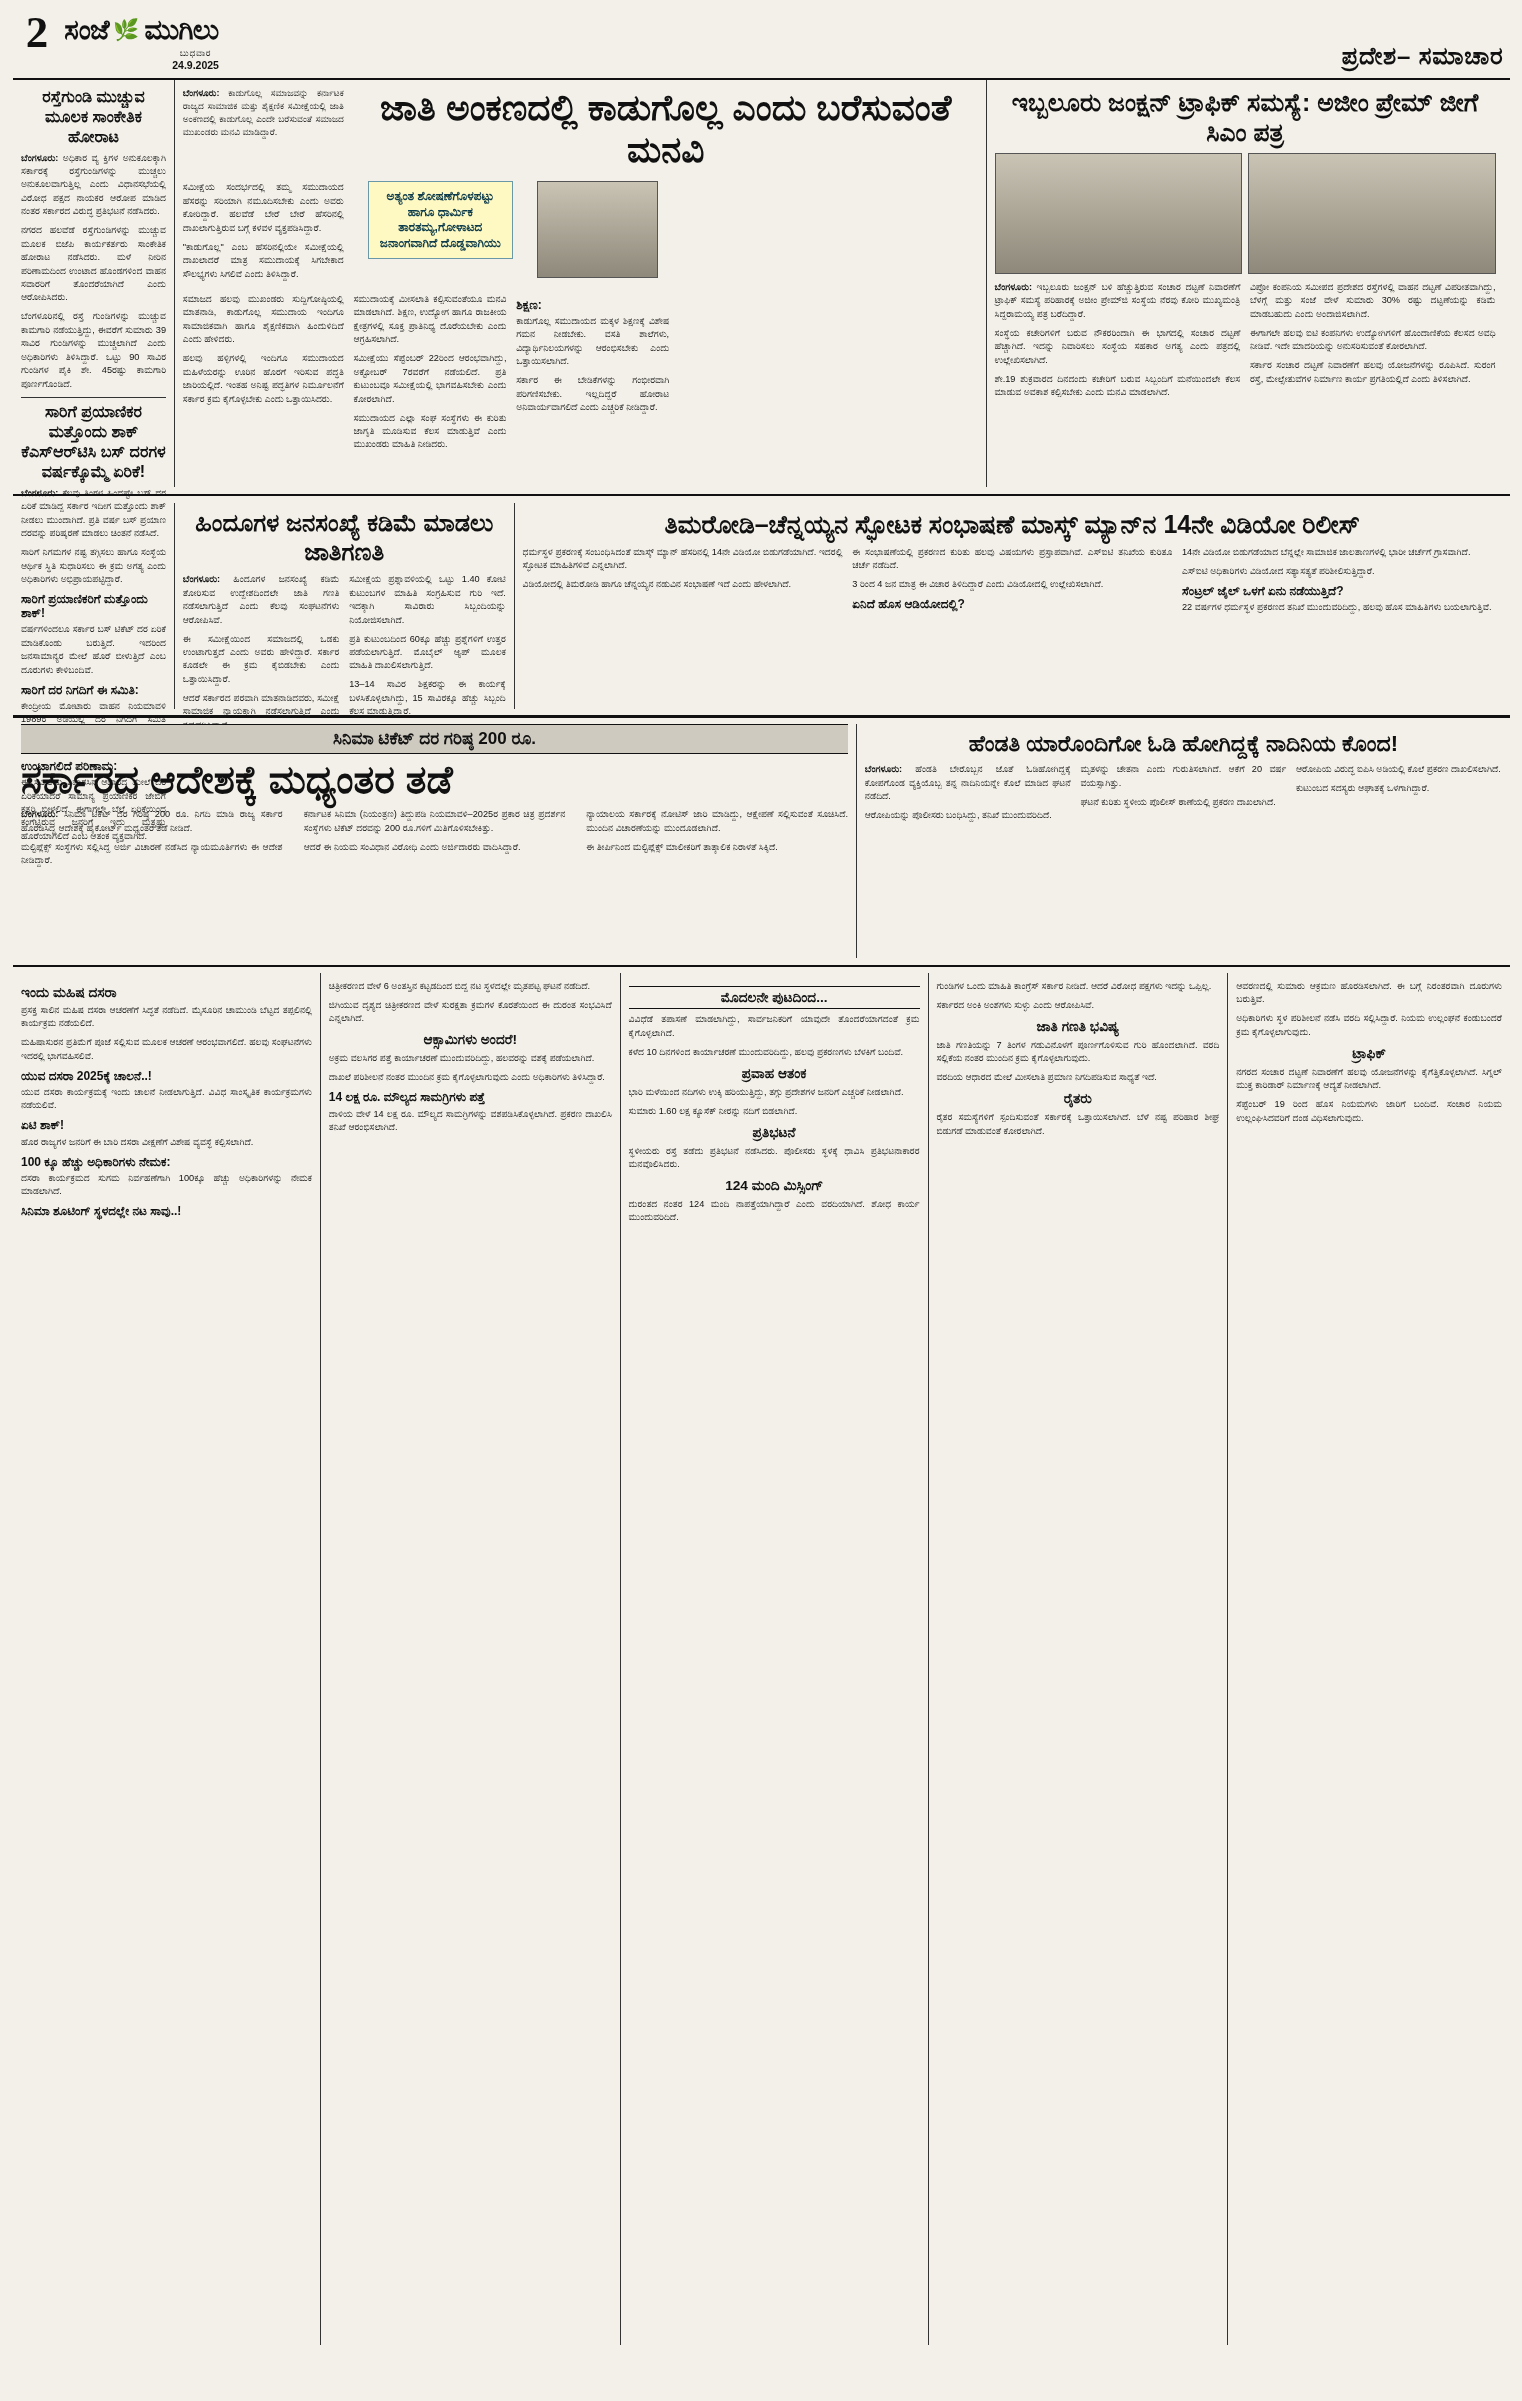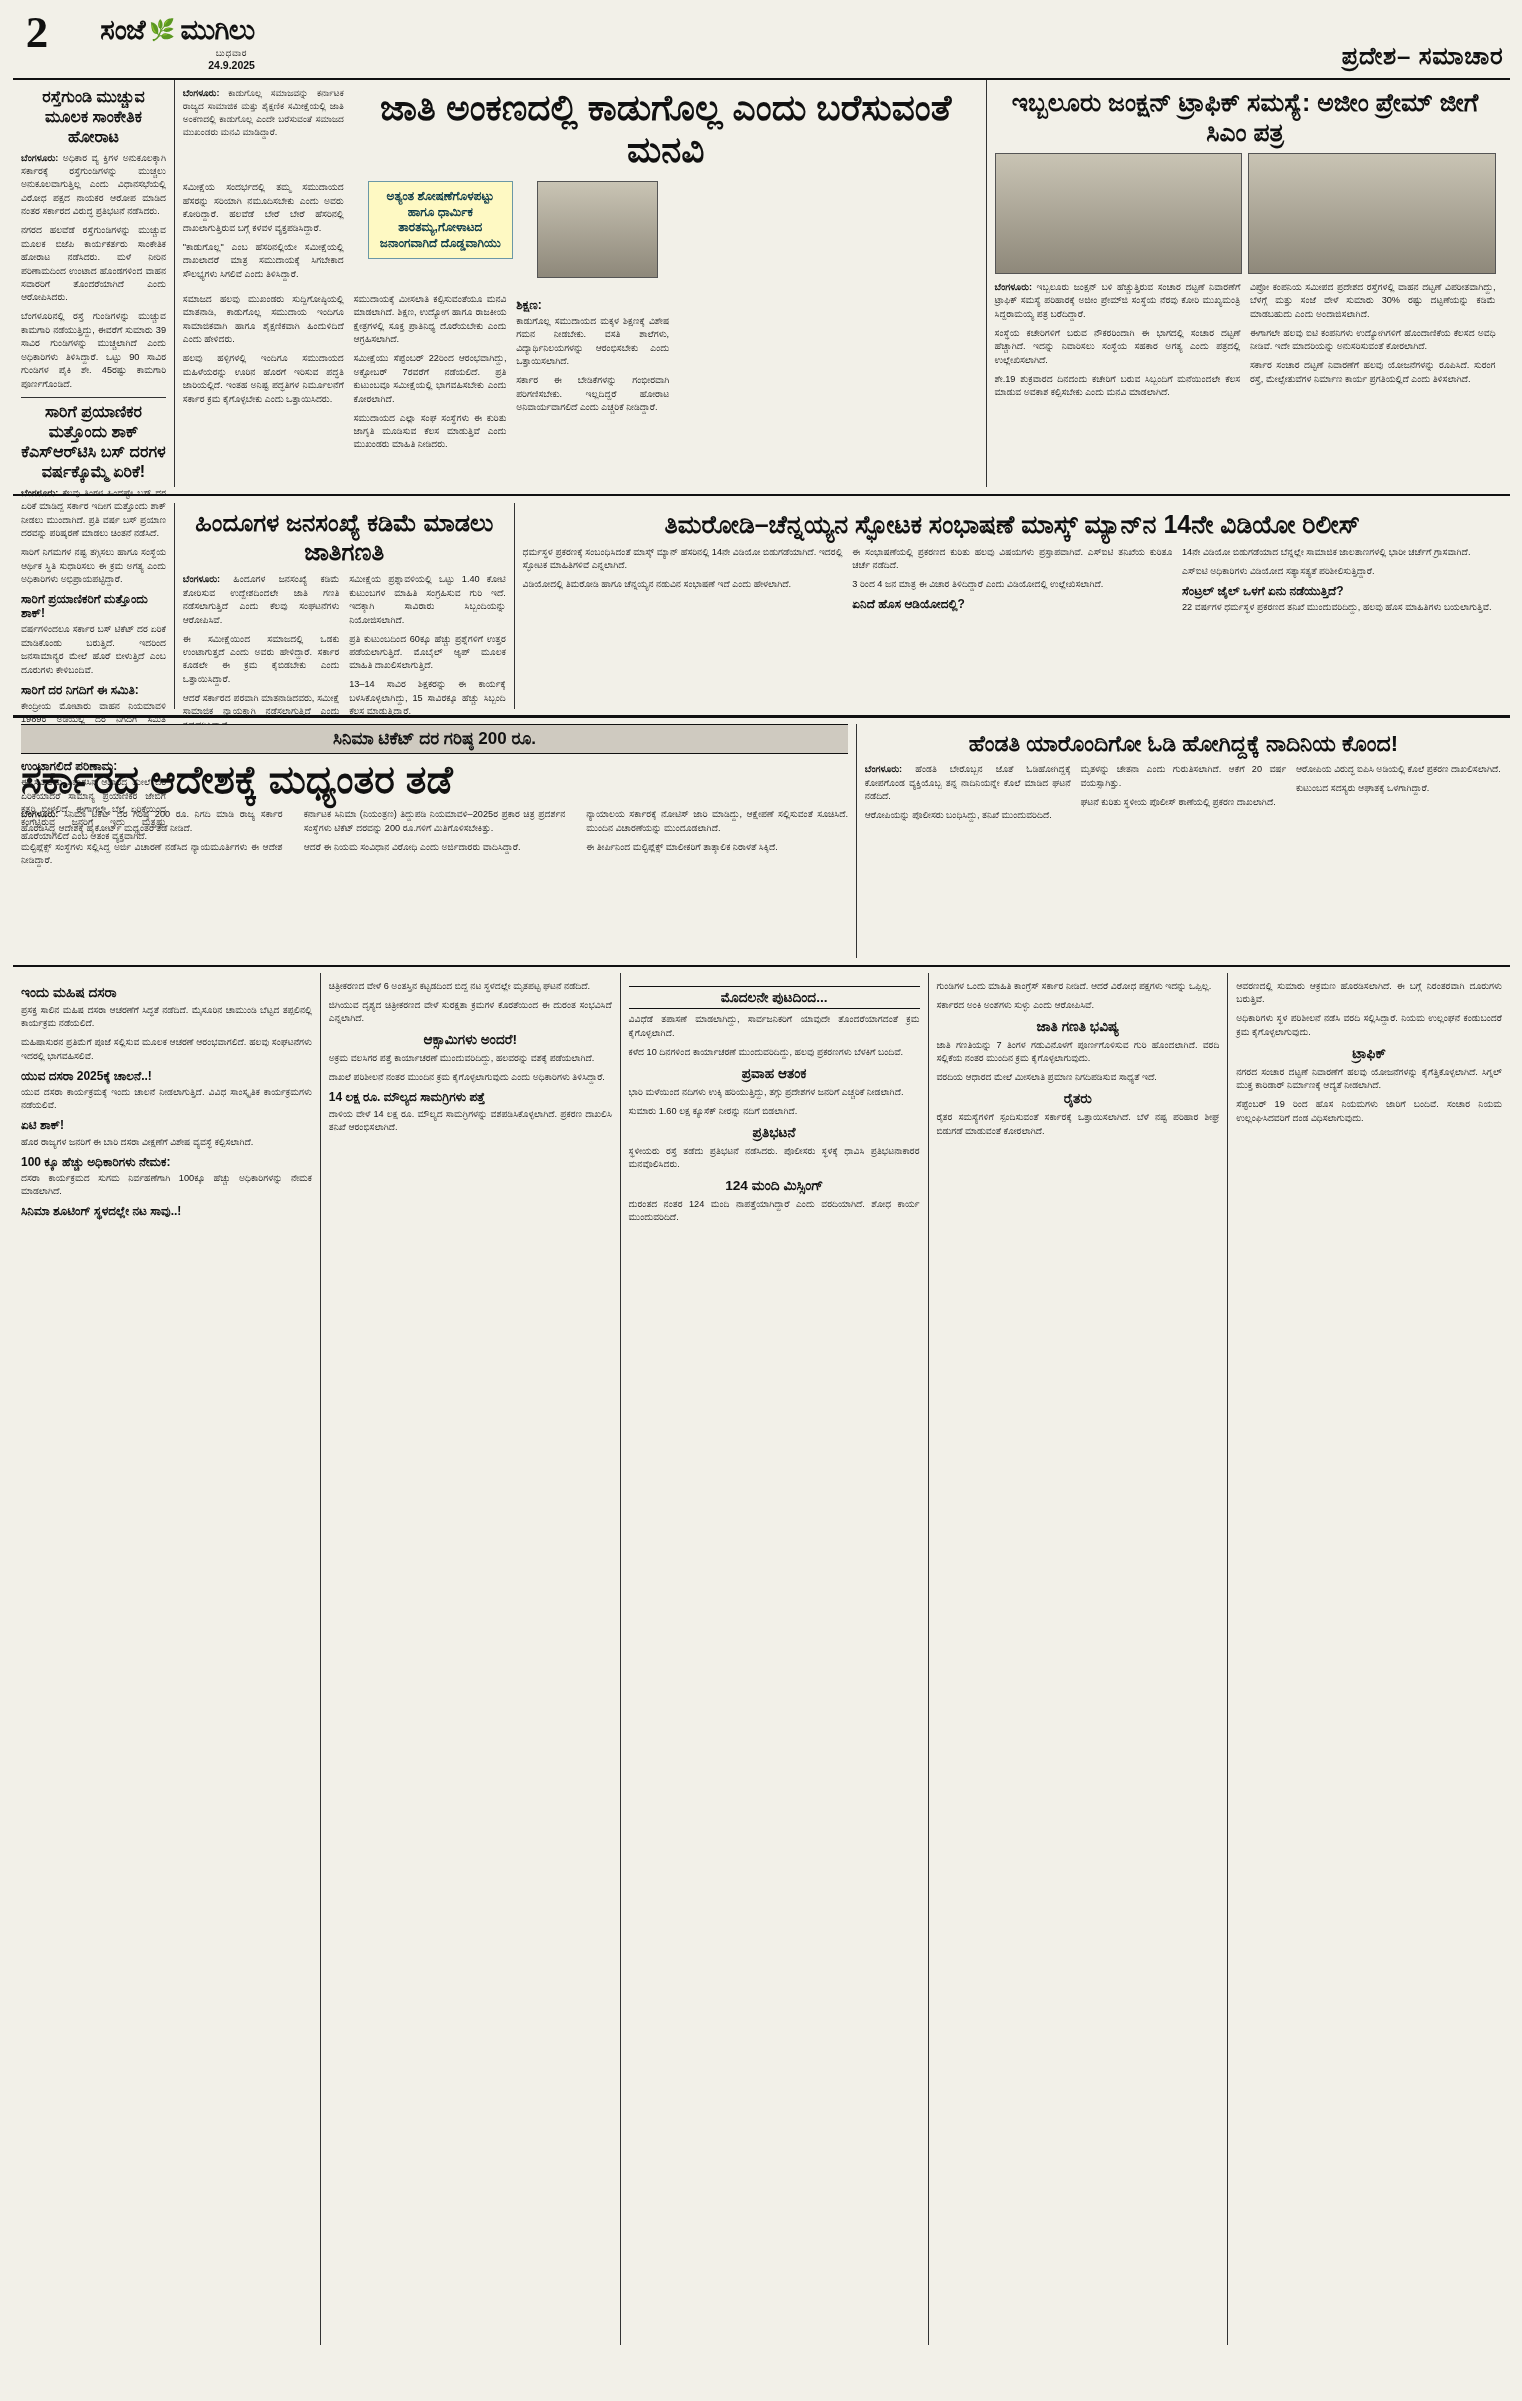--- a/index.html
+++ b/index.html
@@ -15,21 +15,21 @@
   .page { position:absolute; inset:0; padding: 11.3px 13px; }
 
   
   .masthead { display:flex; align-items:stretch; height:69px; border-bottom:2.4px solid #111; padding-bottom:4.8px; }
   .page-num-box {
     width: 48px; display:flex; align-items:flex-start; justify-content:center;
   }
   .page-num {
     font-size: 45px; font-weight:bold; line-height:0.95; font-family:"Liberation Serif", serif;
   }
-  .logo-block { display:flex; flex-direction:column; justify-content:center; padding-left:3.2px; width:266px;margin-left:36px; }
+  .logo-block { display:flex; flex-direction:column; justify-content:center; padding-left:3.2px; width:266px; }
   .logo-row { display:flex; align-items:center; gap:4.8px; }
   .logo-text { font-size:27.4px; font-weight:bold; letter-spacing:-0.8px; }
   .logo-leaf { font-size:21px; color:#2e8b3d; }
   .logo-sub { font-size:9px; text-align:center; margin-top:1.6px; letter-spacing:0.8px; }
   .logo-date { font-size:10.5px; text-align:center; font-weight:bold; }
   .masthead-spacer { flex:1; }
   .section-title {
     align-self:flex-end; font-size:24px; font-weight:bold; letter-spacing:0.8px;
     padding-bottom:3.2px; padding-right:6.5px;
   }

